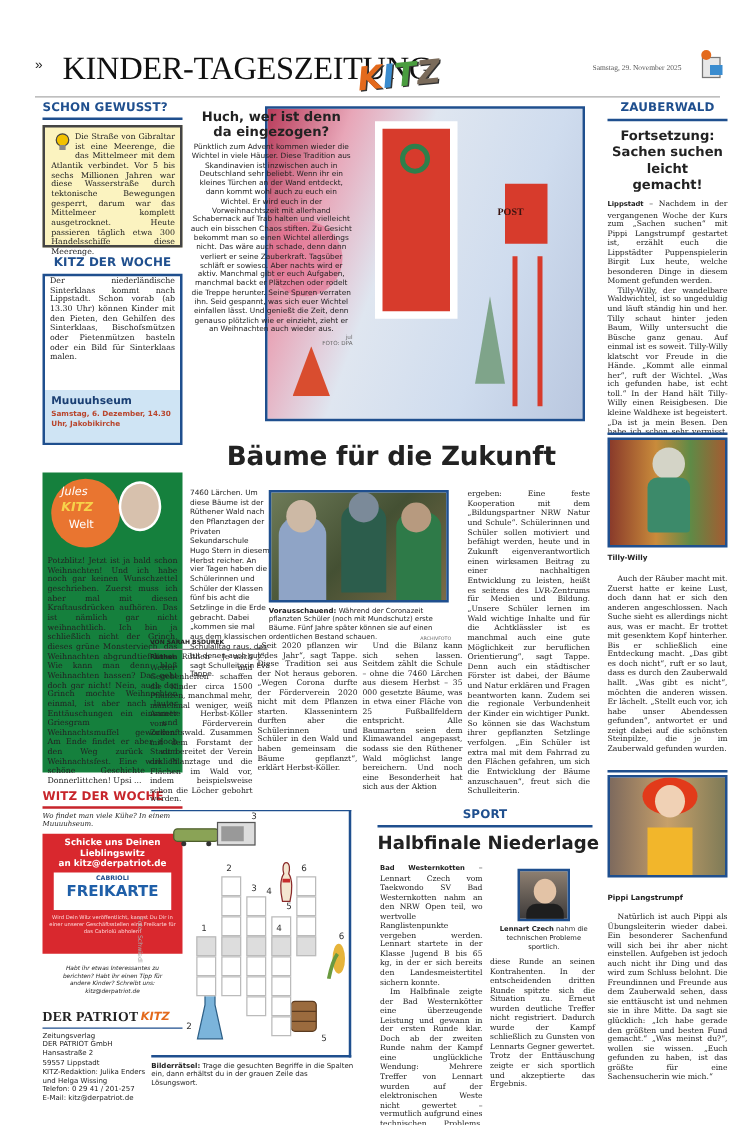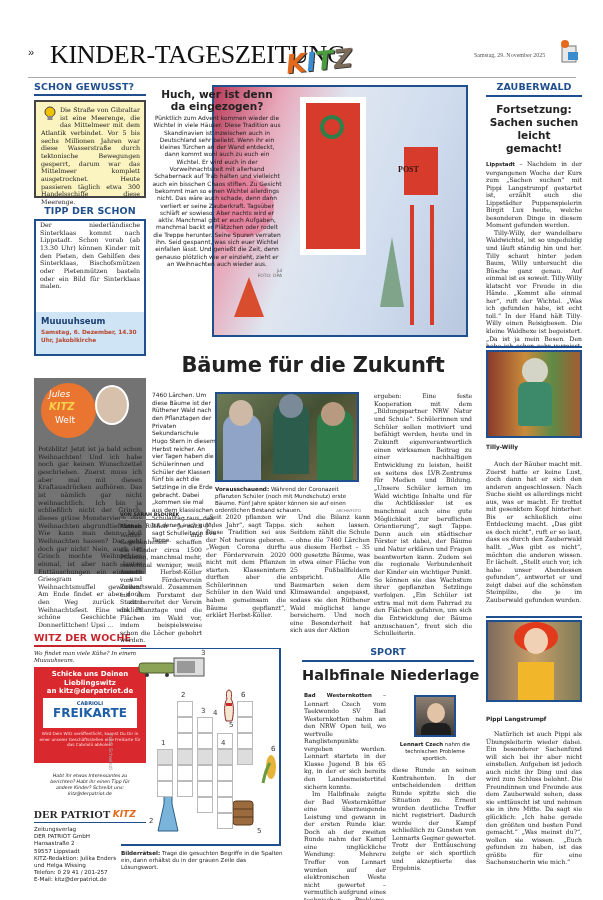--- a/index.html
+++ b/index.html
@@ -42,31 +42,31 @@
   <div style="margin-top:4px;background:#fbf3c0;border:2px solid #444;padding:4px 4px 5px 5px;height:98px">
     <svg width="14" height="16" viewBox="0 0 14 16" style="float:left;margin:0 3px 0 2px">
         <circle cx="7" cy="6" r="5" fill="#f2c100" stroke="#444"></circle>
         <rect x="4.5" y="10" width="5" height="4" fill="#888"></rect>
       </svg>
     <div class="body6">Die Straße von Gibraltar ist eine Meerenge, die das Mittelmeer mit dem Atlantik verbindet. Vor 5 bis sechs Millionen Jahren war diese Wasserstraße durch tektonische Bewegungen gesperrt, darum war das Mittelmeer komplett ausgetrocknet. Heute passieren täglich etwa 300 Handelsschiffe diese Meerenge.</div>
   </div>
 </div>
 
 <div class="abs" style="left:34px;top:205px;width:112px">
-  <div class="kicker" style="text-align:center">TIPP DER SCHON</div>
+  <div class="kicker" style="text-align:center">KITZ DER WOCHE</div>
   <div style="border:2px solid #1f4f8e;margin-top:3px;height:137px;position:relative">
     <div class="body6" style="padding:0 4px">Der niederländische Sinterklaas kommt nach Lippstadt. Schon vorab (ab 13.30 Uhr) können Kinder mit den Pieten, den Gehilfen des Sinterklaas, Bischofsmützen oder Pietenmützen basteln oder ein Bild für Sinterklaas malen.</div>
     <div style="position:absolute;left:0;right:0;bottom:0;height:42px;background:#cfe4f4;padding:4px 5px">
       <div style="font-family:'DejaVu Sans',sans-serif;font-weight:bold;font-size:8.5px;color:#1a3f73">Muuuuhseum</div>
       <div style="font-family:'DejaVu Sans',sans-serif;font-weight:bold;font-size:5.8px;line-height:7.5px;color:#b8452c;margin-top:3px">Samstag, 6. Dezember, 14.30 Uhr, Jakobikirche</div>
     </div>
   </div>
 </div>
 
-<div class="abs" style="left:34px;top:378px;width:112px;height:196px;background:#737373;padding:3px">
+<div class="abs" style="left:34px;top:378px;width:112px;height:240px;background:#15803d;padding:3px">
   <div style="position:relative;height:58px">
     <div style="position:absolute;left:4px;top:2px;width:55px;height:55px;border-radius:50%;background:#e97530"></div>
     <span style="position:absolute;left:12px;top:8px;color:#fff;font-family:'DejaVu Sans',sans-serif;font-size:9px;font-style:italic">Jules</span>
     <span style="position:absolute;left:12px;top:20px;color:#f7d24a;font-family:'DejaVu Sans',sans-serif;font-size:10px;font-weight:bold;font-style:italic">KITZ</span>
     <span style="position:absolute;left:18px;top:34px;color:#fff;font-family:'DejaVu Sans',sans-serif;font-size:9px">Welt</span>
     <div style="position:absolute;left:58px;top:4px;width:34px;height:40px;border-radius:50%;background:#d7c1ad;border:2px solid #fff"></div>
   </div>
   <div class="body6" style="margin-top:6px;padding:0 1px">Potzblitz! Jetzt ist ja bald schon Weihnachten! Und ich habe noch gar keinen Wunschzettel geschrieben. Zuerst muss ich aber mal mit diesen Kraftausdrücken aufhören. Das ist nämlich gar nicht weihnachtlich. Ich bin ja schließlich nicht der Grinch, dieses grüne Monsterviech, das Weihnachten abgrundtief hasst. Wie kann man denn bloß Weihnachten hassen? Das geht doch gar nicht! Nein, auch der Grinch mochte Weihnachten einmal, ist aber nach lauter Enttäuschungen ein einsamer Griesgram und Weihnachtsmuffel geworden. Am Ende findet er aber doch den Weg zurück zum Weihnachtsfest. Eine wirklich schöne Geschichte ... Donnerlittchen! Upsi ...</div>
 </div>
 

